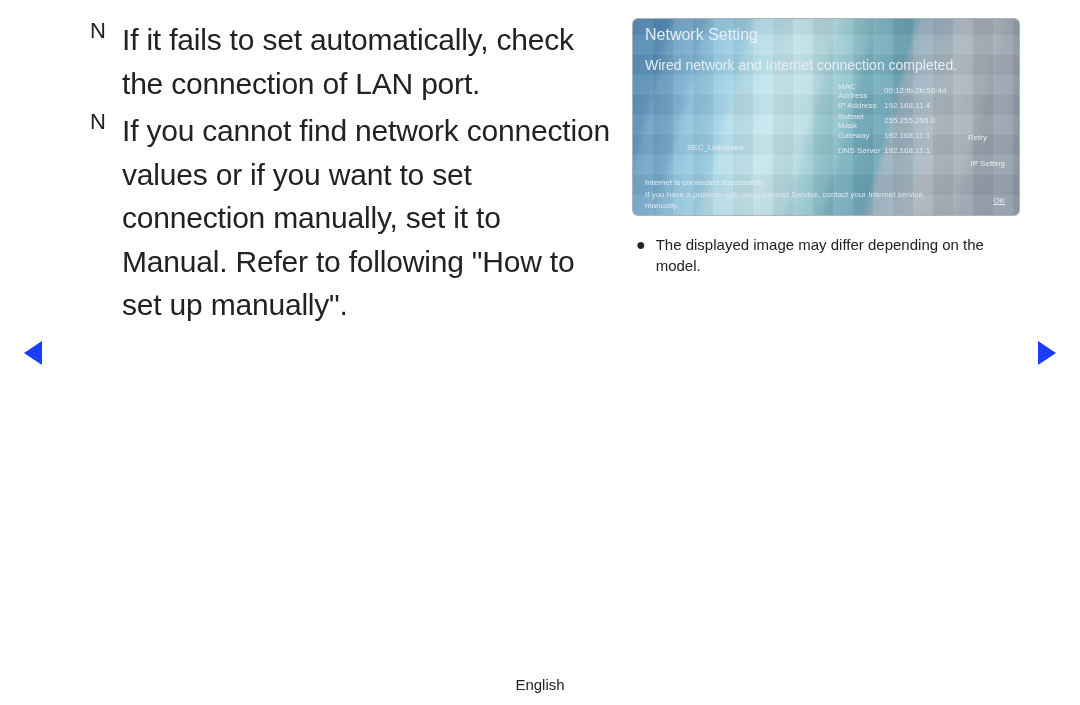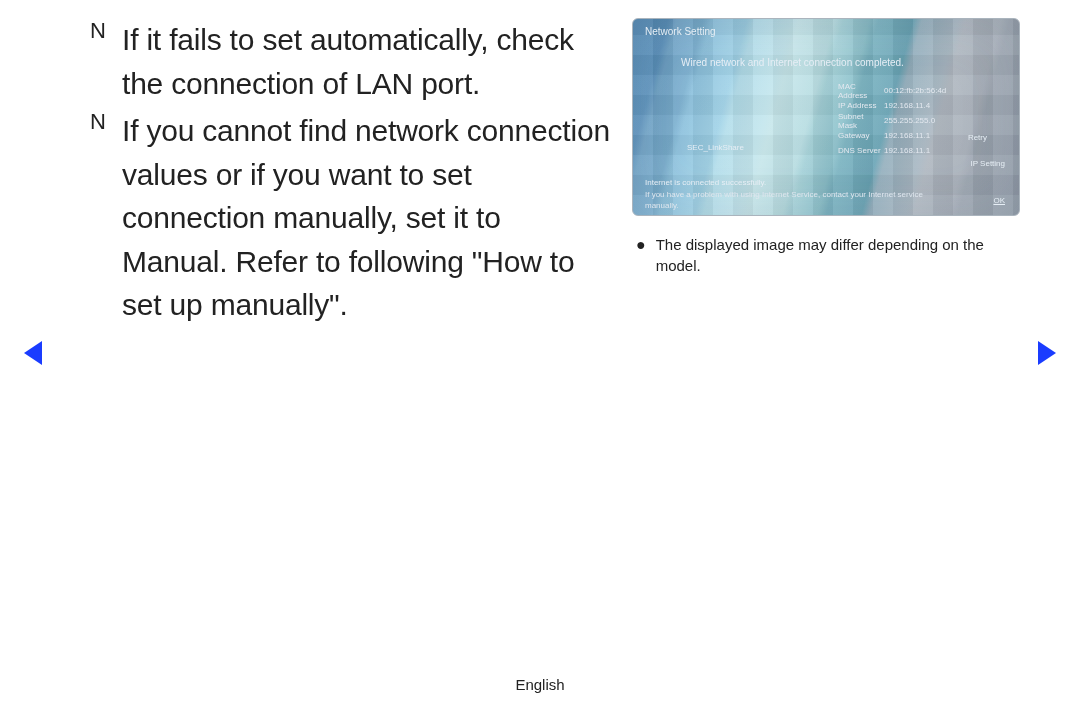--- a/index.html
+++ b/index.html
@@ -70,30 +70,29 @@
       inset: 0;
       pointer-events: none;
       background-image:
         repeating-linear-gradient(90deg, rgba(255,255,255,0.05) 0 20px, rgba(0,0,0,0.04) 20px 40px),
         repeating-linear-gradient(0deg,  rgba(255,255,255,0.04) 0 20px, rgba(0,0,0,0.03) 20px 40px);
     }
     .ss-header {
       position: absolute;
       top: 7px;
       left: 12px;
-      font-size: 10px;
+      font-size: 16px;
       color: #e6eef5;
     }
     .ss-subheader {
       position: absolute;
       top: 38px;
       left: 12px;
-      font-size: 10px;
-      color: #e6eef5;
-      margin-left: 36px;
+      font-size: 14px;
+      color: #e6eef5;
     }
     .ss-table {
       position: absolute;
       top: 64px;
       left: 175px;
       font-size: 8px;
       color: #e3e8ef;
     }
     .ss-table-row {
       display: flex;

